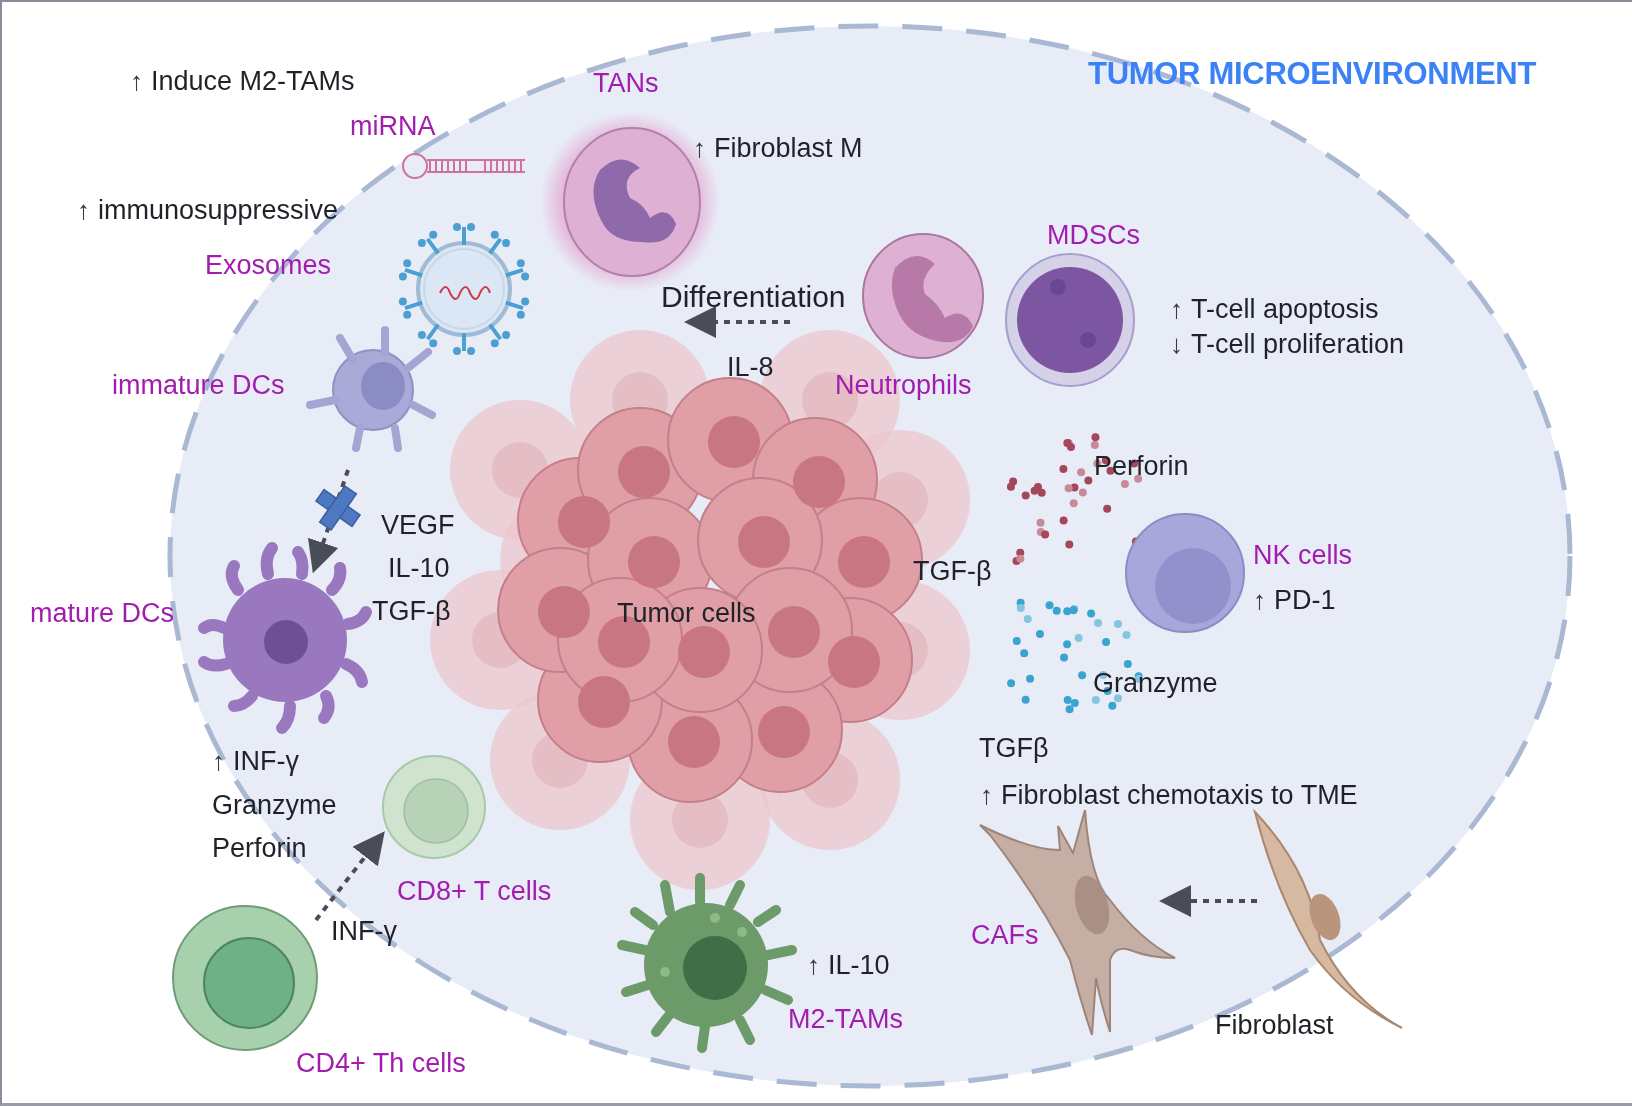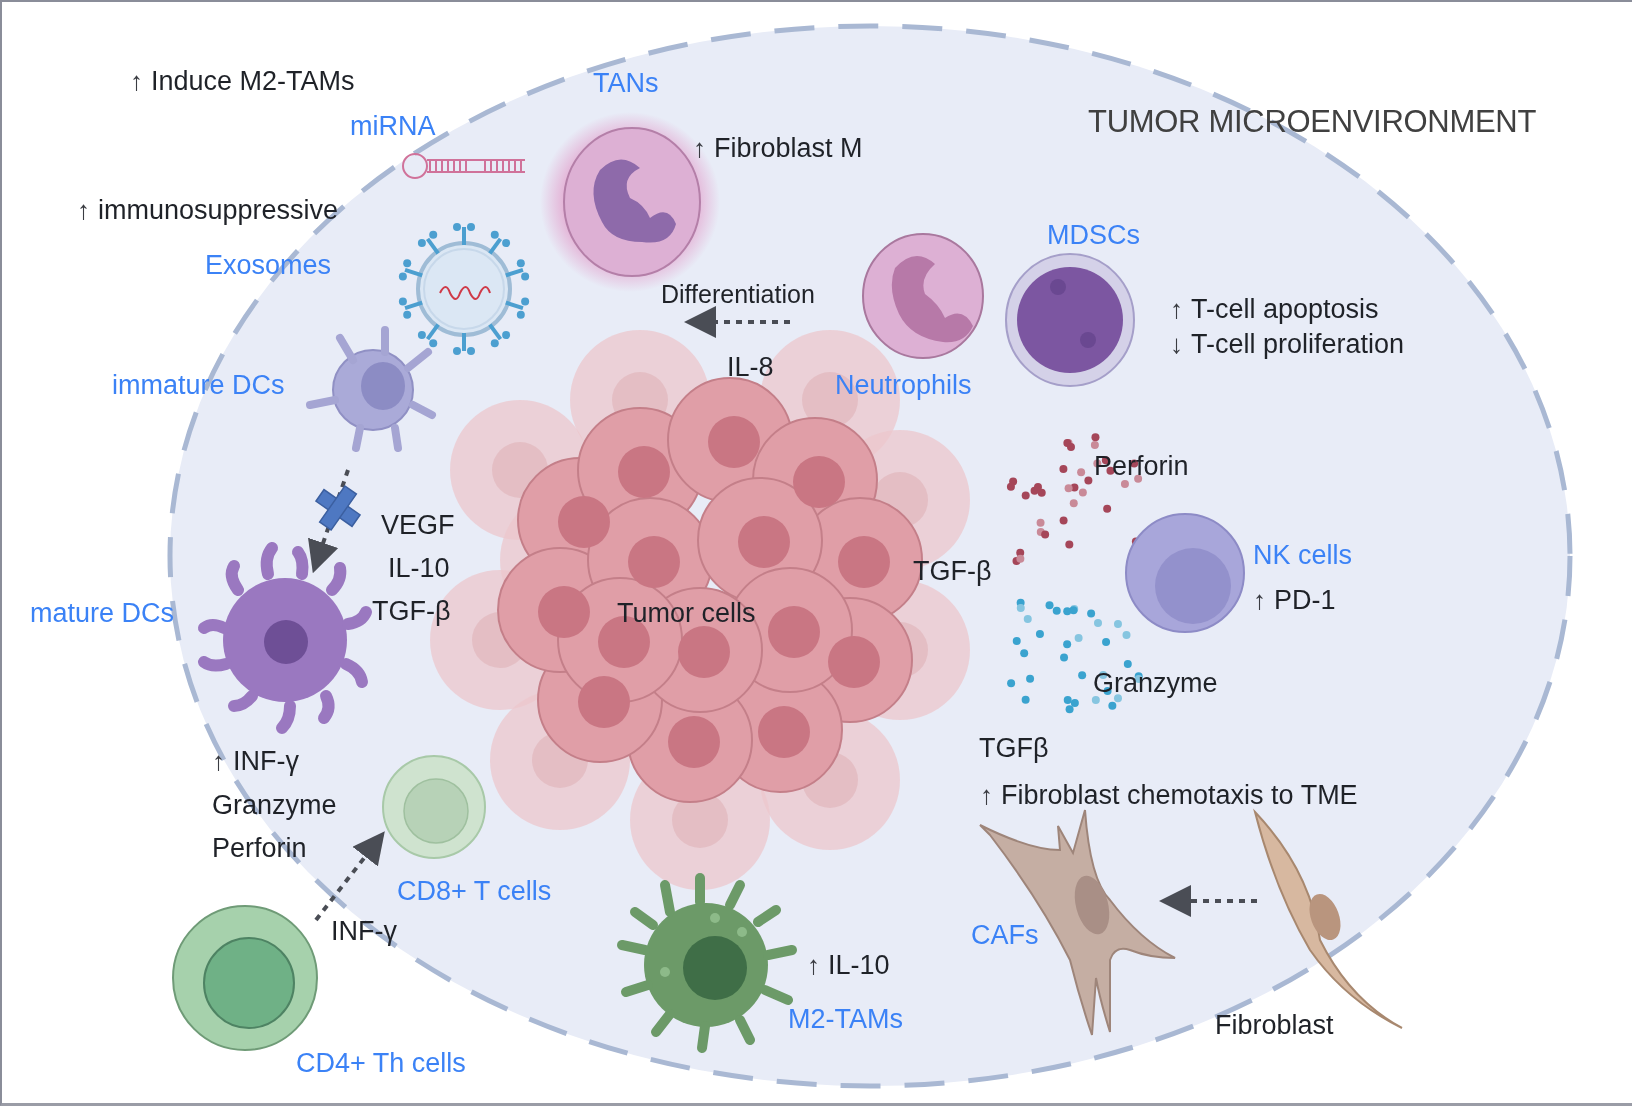--- a/index.html
+++ b/index.html
@@ -1,23 +1,23 @@
 <!DOCTYPE html>
 <html><head>
 <meta charset="utf-8">
 <style>
   html, body { margin: 0; padding: 0; background: #ffffff; }
   body { width: 1632px; height: 1106px; position: relative; overflow: hidden; font-family: "Liberation Sans", "DejaVu Sans", sans-serif; }
   #frame { position: absolute; left: 0; top: 0; width: 1632px; height: 1106px; box-sizing: border-box; border-top: 2px solid #8a8d99; border-left: 2px solid #8a8d99; border-bottom: 3px solid #9a9ca6; }
   #art { position: absolute; left: 0; top: 0; }
   .lbl { position: absolute; white-space: nowrap; font-size: 27px; line-height: 1; color: #1f2228; }
-  .red { color: #3b82f6; }
-  .title { font-weight: normal; font-size: 31px; color: #404040; letter-spacing: -0.3px; margin-top: 48px; }
+  .red { color: #a21caf; }
+  .title { font-weight: bold; font-size: 31px; color: #3b82f6; letter-spacing: -0.3px; }
   .arr { color: #3a3c42; font-size: 26px; display: inline-block; margin-right: 8px; }
-  .small { font-size: 25px; text-align: right; }
+  .small { font-size: 30px; text-align: right; }
 </style>
 </head>
 <body>
 
 <div id="frame"></div>
 
 <svg id="art" width="1632" height="1106" viewBox="0 0 1632 1106">
   <defs>
     <radialGradient id="tanGlow" cx="50%" cy="50%" r="50%">
       <stop offset="70%" stop-color="#e3a6cf" stop-opacity="0.9"></stop>

